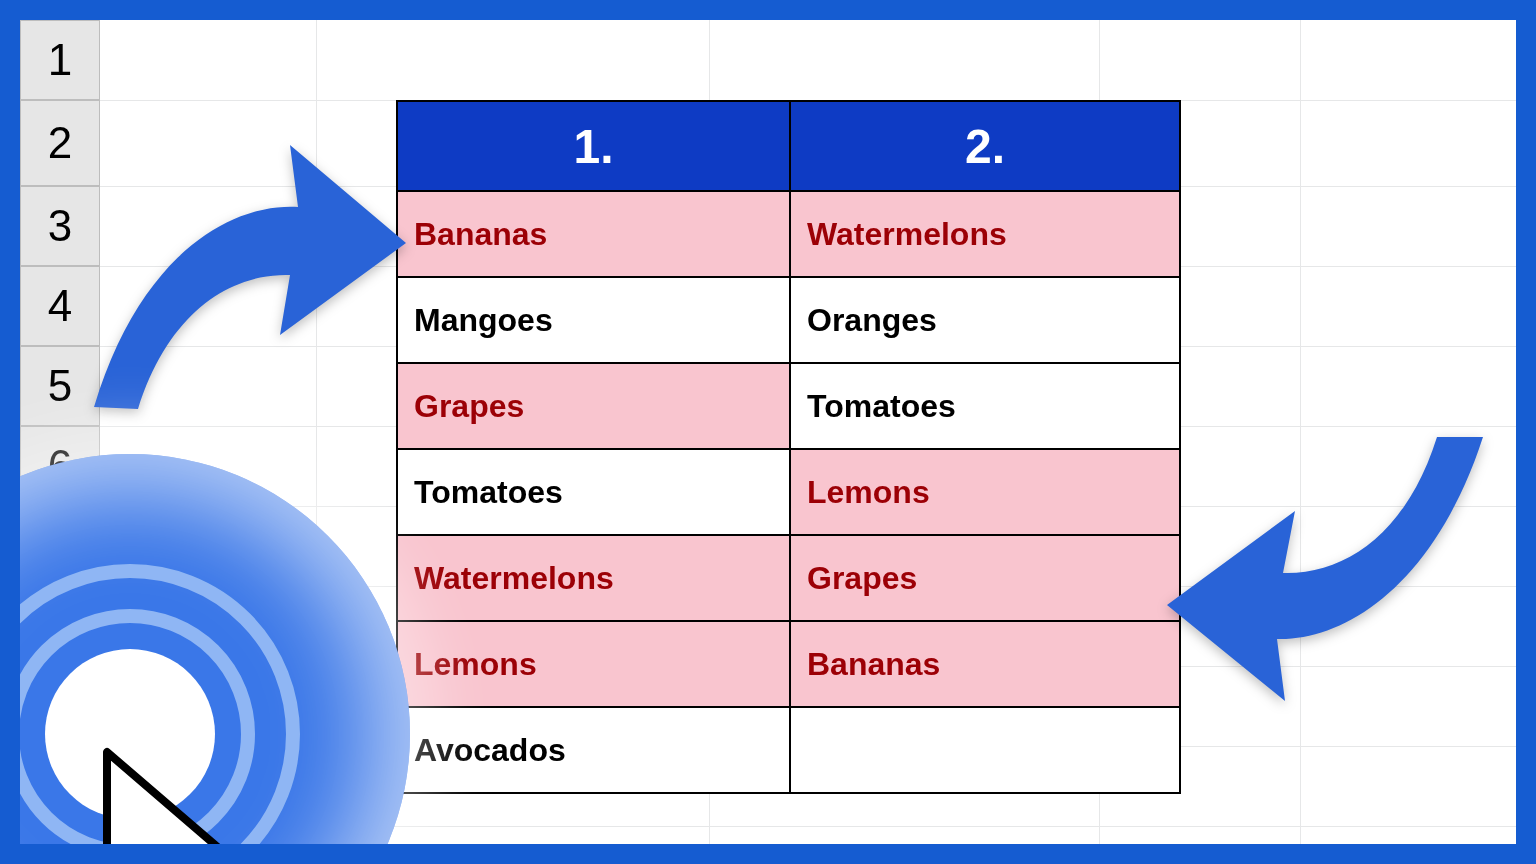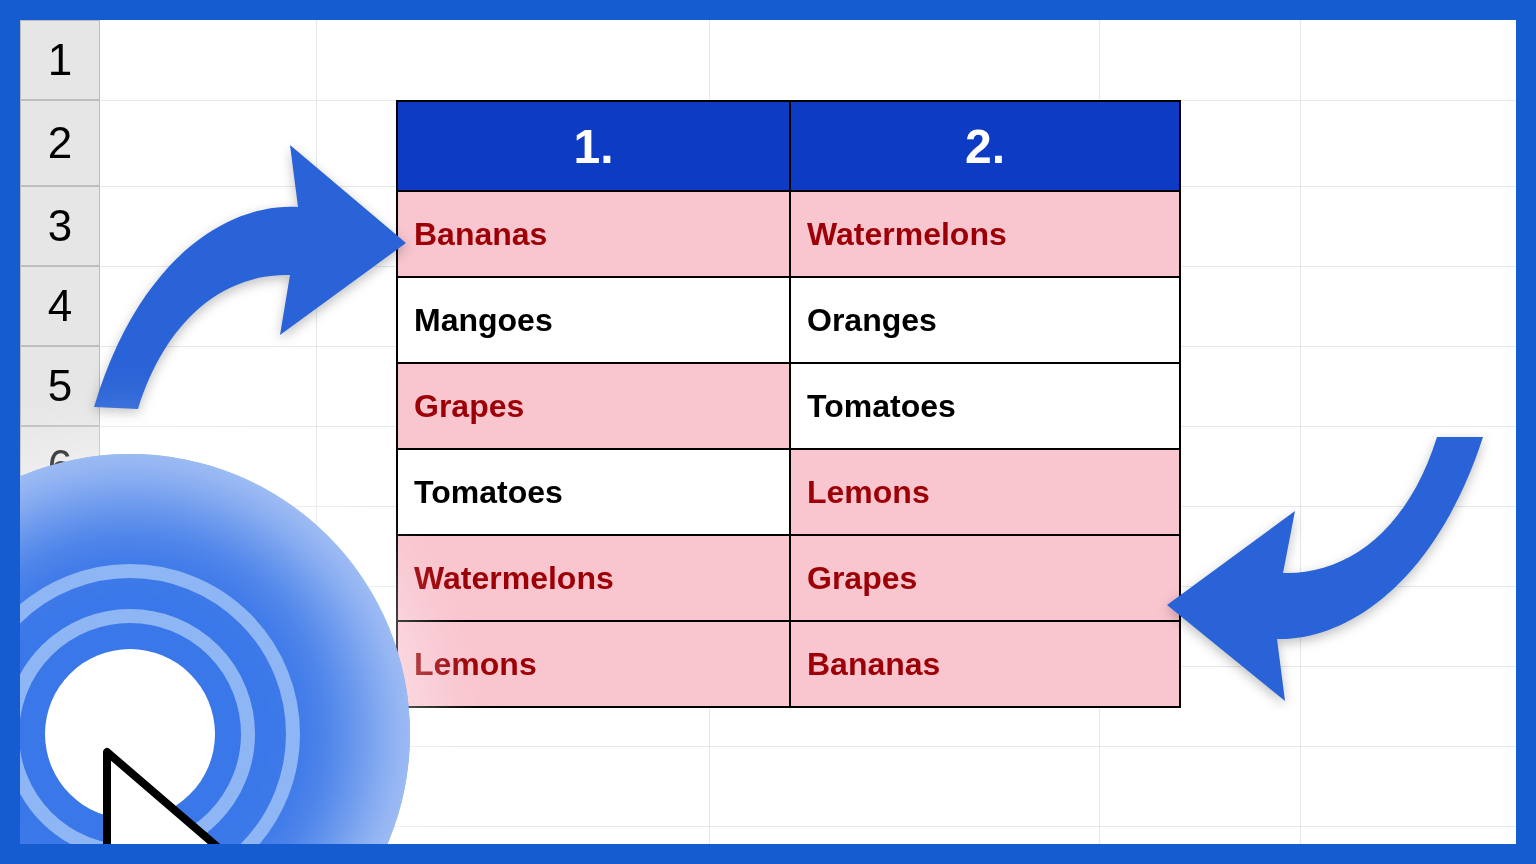--- a/index.html
+++ b/index.html
@@ -194,20 +194,24 @@
         <td class="hl">Lemons</td>
       </tr>
       <tr>
         <td class="hl">Watermelons</td>
         <td class="hl">Grapes</td>
       </tr>
       <tr>
         <td class="hl">Lemons</td>
         <td class="hl">Bananas</td>
       </tr>
+      <tr>
+        <td>Avocados</td>
+        <td></td>
+      </tr>
     </tbody>
       </table>
 
   </div>
 
   <svg class="arrow-svg" style="left:60px; top:105px;" width="330" height="310" viewBox="0 0 330 310">
     <path fill="#2963d7" d="
       M14 282
       C 60 130, 150 78, 218 82
       L 210 20

